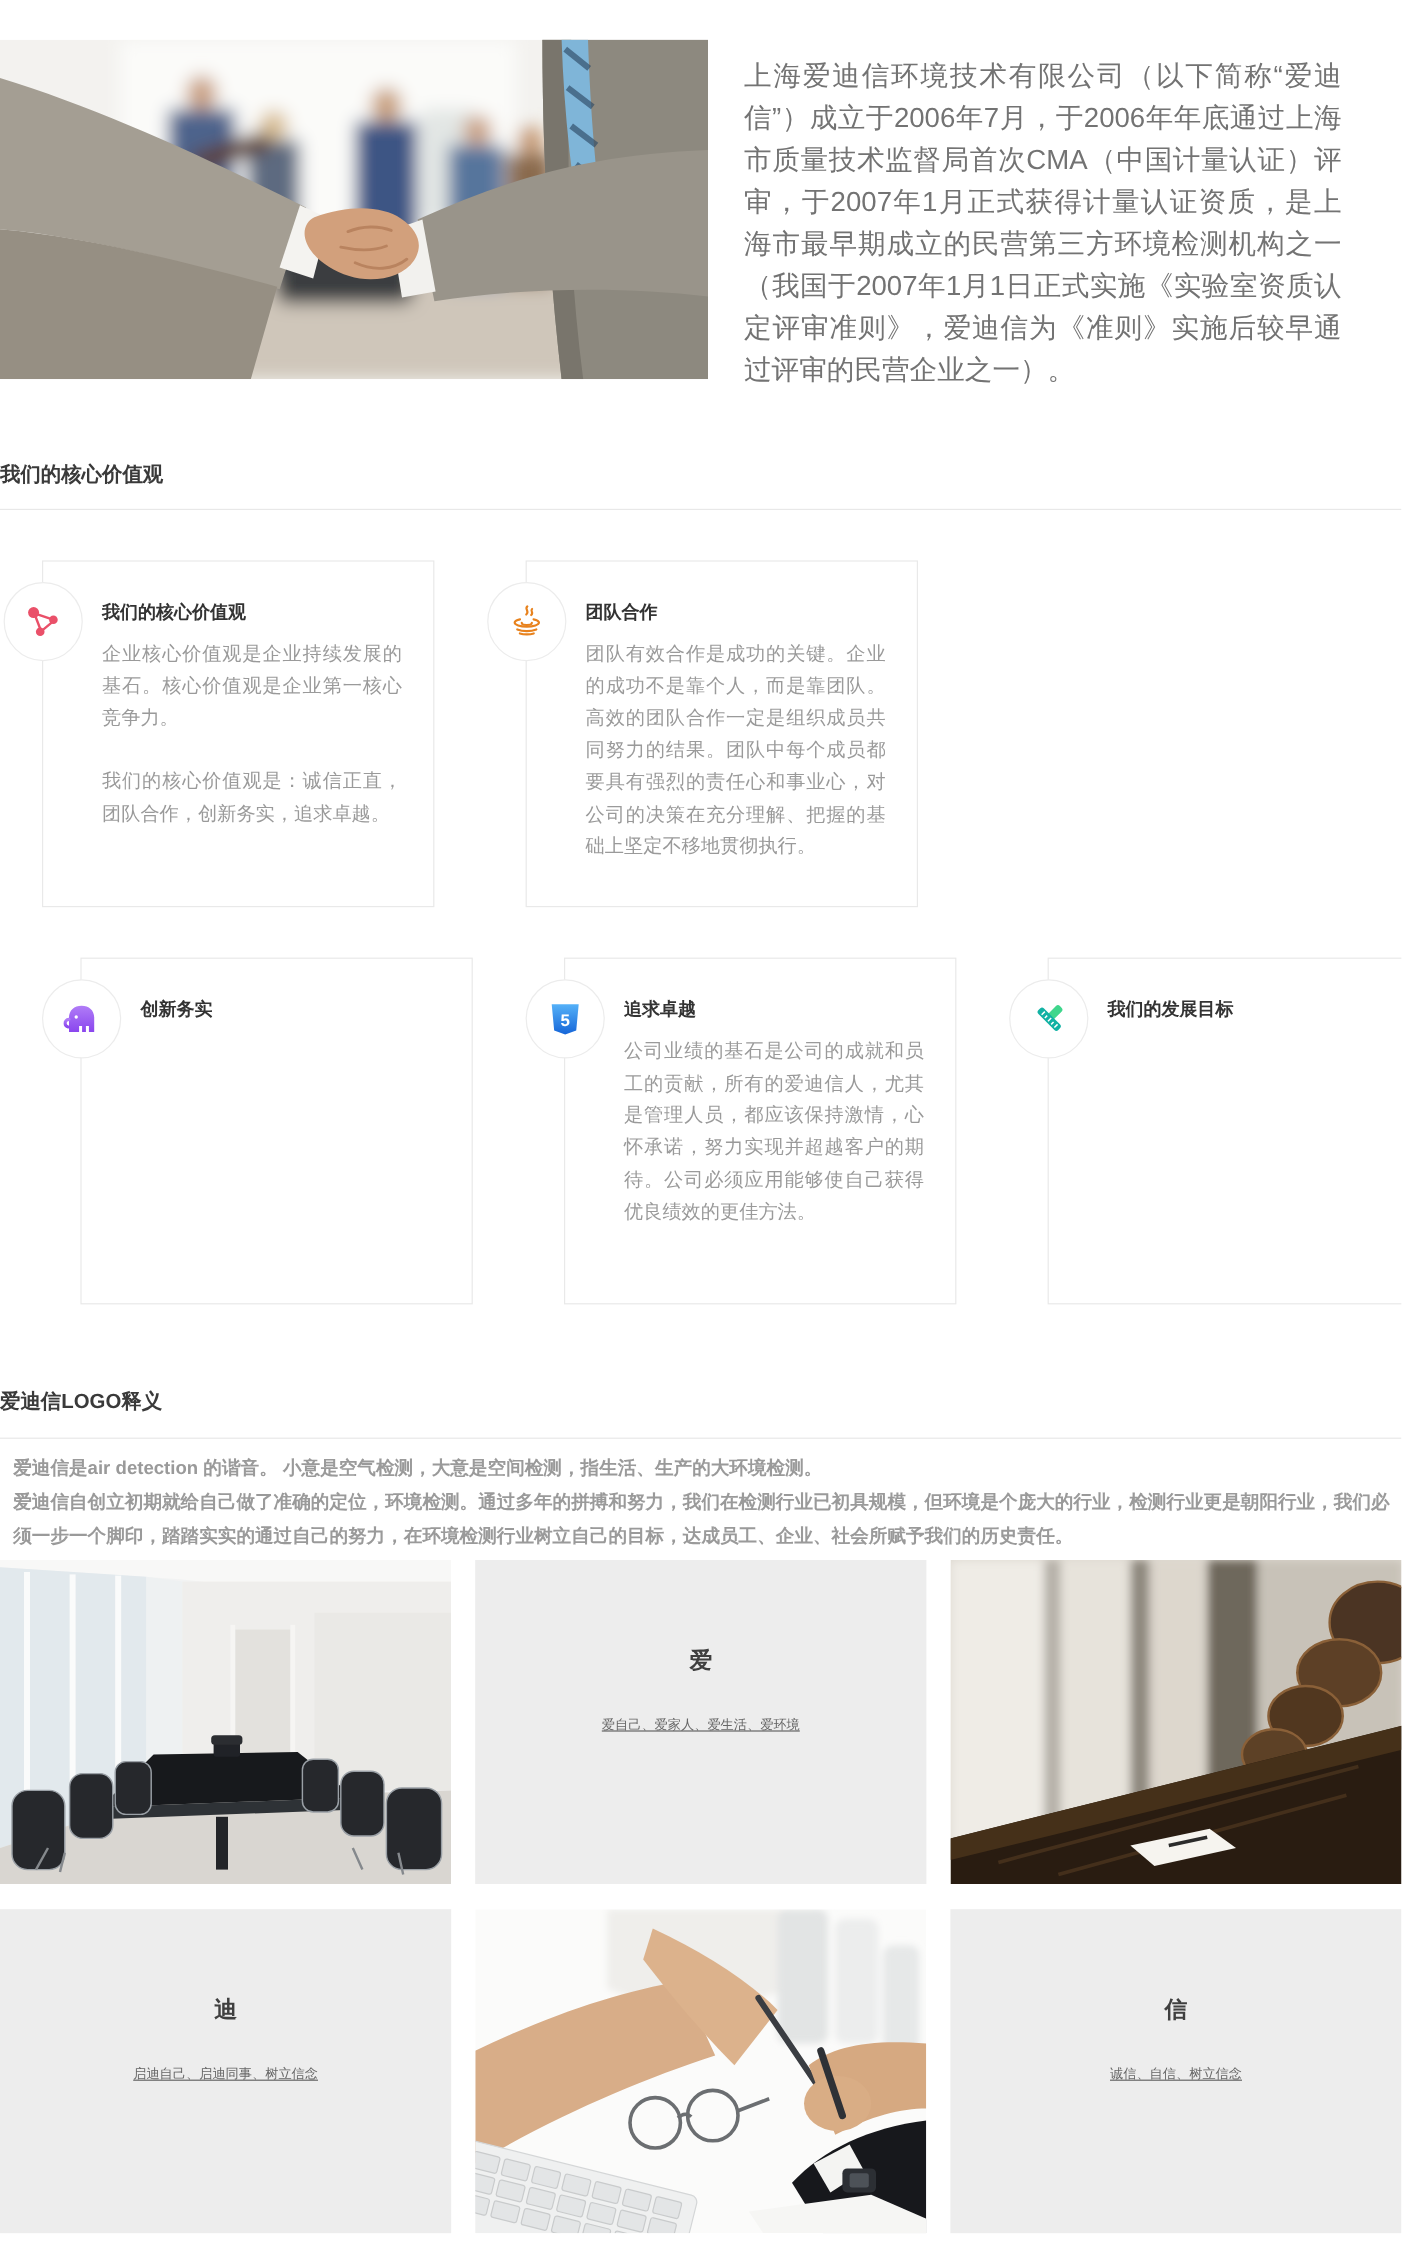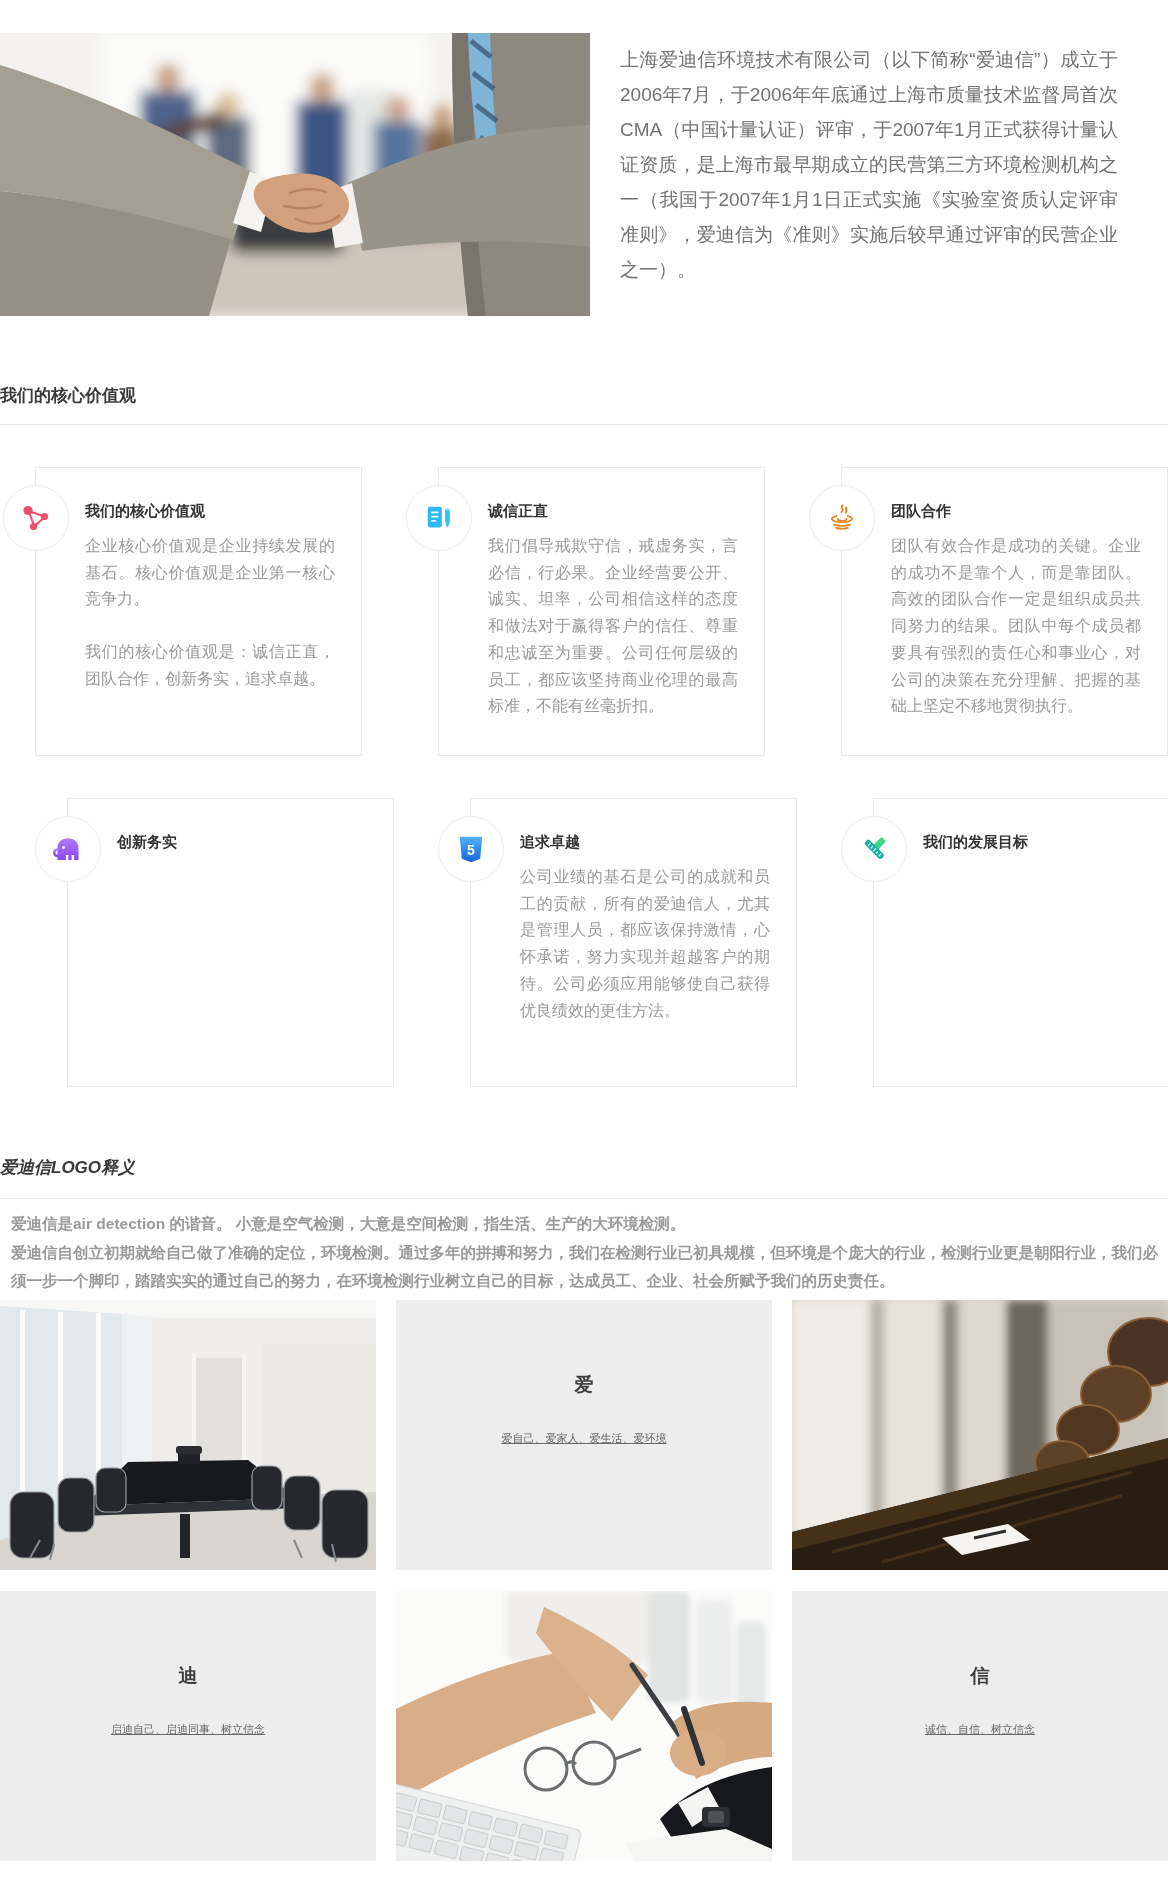--- a/index.html
+++ b/index.html
@@ -1,27 +1,27 @@
 <!DOCTYPE html>
 <html><head>
 <meta charset="utf-8">
 <style>
   html,body{margin:0;padding:0;background:#fff;}
   body{font-family:"Liberation Sans","DejaVu Sans",sans-serif;}
   .page{position:relative;width:1168px;height:1889px;background:#fff;overflow:hidden;margin:0 auto;}
 
   
   .hero{position:absolute;left:0;top:33px;width:590px;height:283px;overflow:hidden;}
-  .intro{position:absolute;left:620px;top:23px;width:498px;font-size:19px;line-height:35px;
+  .intro{position:absolute;left:620px;top:23px;width:498px;font-size:23px;line-height:35px;
          color:#737373;text-align:justify;}
 
   
   .sec-title{position:absolute;left:0;margin:0;font-size:17px;font-weight:600;color:#3a3a3a;line-height:20px;}
   .t-values{top:386px;}
-  .t-logo{top:1158px;font-style:italic;}
+  .t-logo{top:1158px;}
   .divider{position:absolute;left:0;width:1168px;height:0;border:none;border-top:1px solid #e8e8e8;margin:0;}
   .d1{top:424px;} .d2{top:1198px;}
 
   
   .cards-row{position:absolute;left:35px;display:flex;gap:76px;}
   .r1{top:467px;} .r2{top:798px;margin-left:32px;}
   .card{position:relative;box-sizing:border-box;width:327px;height:289px;background:#fff;
         border:1px solid #e9e9e9;padding:34px 26px 0 49px;}
   .icon-badge{position:absolute;left:-33px;top:17px;width:64px;height:64px;border-radius:50%;
         background:#fff;border:1px solid #ececec;display:flex;align-items:center;justify-content:center;}
@@ -109,35 +109,20 @@
           <circle cx="8" cy="8.5" r="4.6" fill="#ea5069"></circle>
           <circle cx="24.5" cy="14.5" r="3.6" fill="#ea5069"></circle>
           <circle cx="13.5" cy="24.5" r="3.6" fill="#ea5069"></circle>
         </svg>
       </div>
       <h3>我们的核心价值观</h3>
       <p>企业核心价值观是企业持续发展的基石。核心价值观是企业第一核心竞争力。</p>
       <p>我们的核心价值观是：诚信正直，团队合作，创新务实，追求卓越。</p>
     </div>
 
-    <div class="card">
-      <div class="icon-badge">
-        <svg width="30" height="30" viewBox="0 0 32 32">
-          <rect x="4" y="4" width="15" height="22" rx="2.5" fill="#2eb7f5"></rect>
-          <rect x="7.5" y="9" width="8" height="2" rx="1" fill="#fff"></rect>
-          <rect x="7.5" y="13.5" width="8" height="2" rx="1" fill="#fff"></rect>
-          <rect x="7.5" y="18" width="5.5" height="2" rx="1" fill="#fff"></rect>
-          <rect x="22.5" y="5.5" width="5" height="3.5" rx="1.5" fill="#8fdffc"></rect>
-          <rect x="22.5" y="8" width="5" height="13" fill="#26c6f7"></rect>
-          <path d="M22.5 21h5l-2.5 5.5z" fill="#26c6f7"></path>
-        </svg>
-      </div>
-      <h3>诚信正直</h3>
-      <p>我们倡导戒欺守信，戒虚务实，言必信，行必果。企业经营要公开、诚实、坦率，公司相信这样的态度和做法对于赢得客户的信任、尊重和忠诚至为重要。公司任何层级的员工，都应该坚持商业伦理的最高标准，不能有丝毫折扣。</p>
-    </div>
 
     <div class="card">
       <div class="icon-badge">
         <svg width="30" height="30" viewBox="0 0 32 32" fill="none" stroke="#e8821d" stroke-width="1.9" stroke-linecap="round">
           <path d="M16.5 2.5c-3 2.5 2.5 4.2-1 7.2"></path>
           <path d="M20.7 4.8c-2 1.8 1.8 3-.8 5.4"></path>
           <path d="M10 14c-3 .7-4.8 1.7-4.8 2.9 0 2 4.8 3.6 10.8 3.6s10.8-1.6 10.8-3.6c0-1.2-1.8-2.2-4.8-2.9"></path>
           <path d="M11.5 17c0 1.1 2 2 4.5 2s4.5-.9 4.5-2"></path>
           <path d="M7.5 23c2.5 1 5.3 1.5 8.5 1.5s6-.5 8.5-1.5"></path>
           <path d="M9.8 26.5c1.8.6 3.9.9 6.2.9s4.4-.3 6.2-.9"></path>

